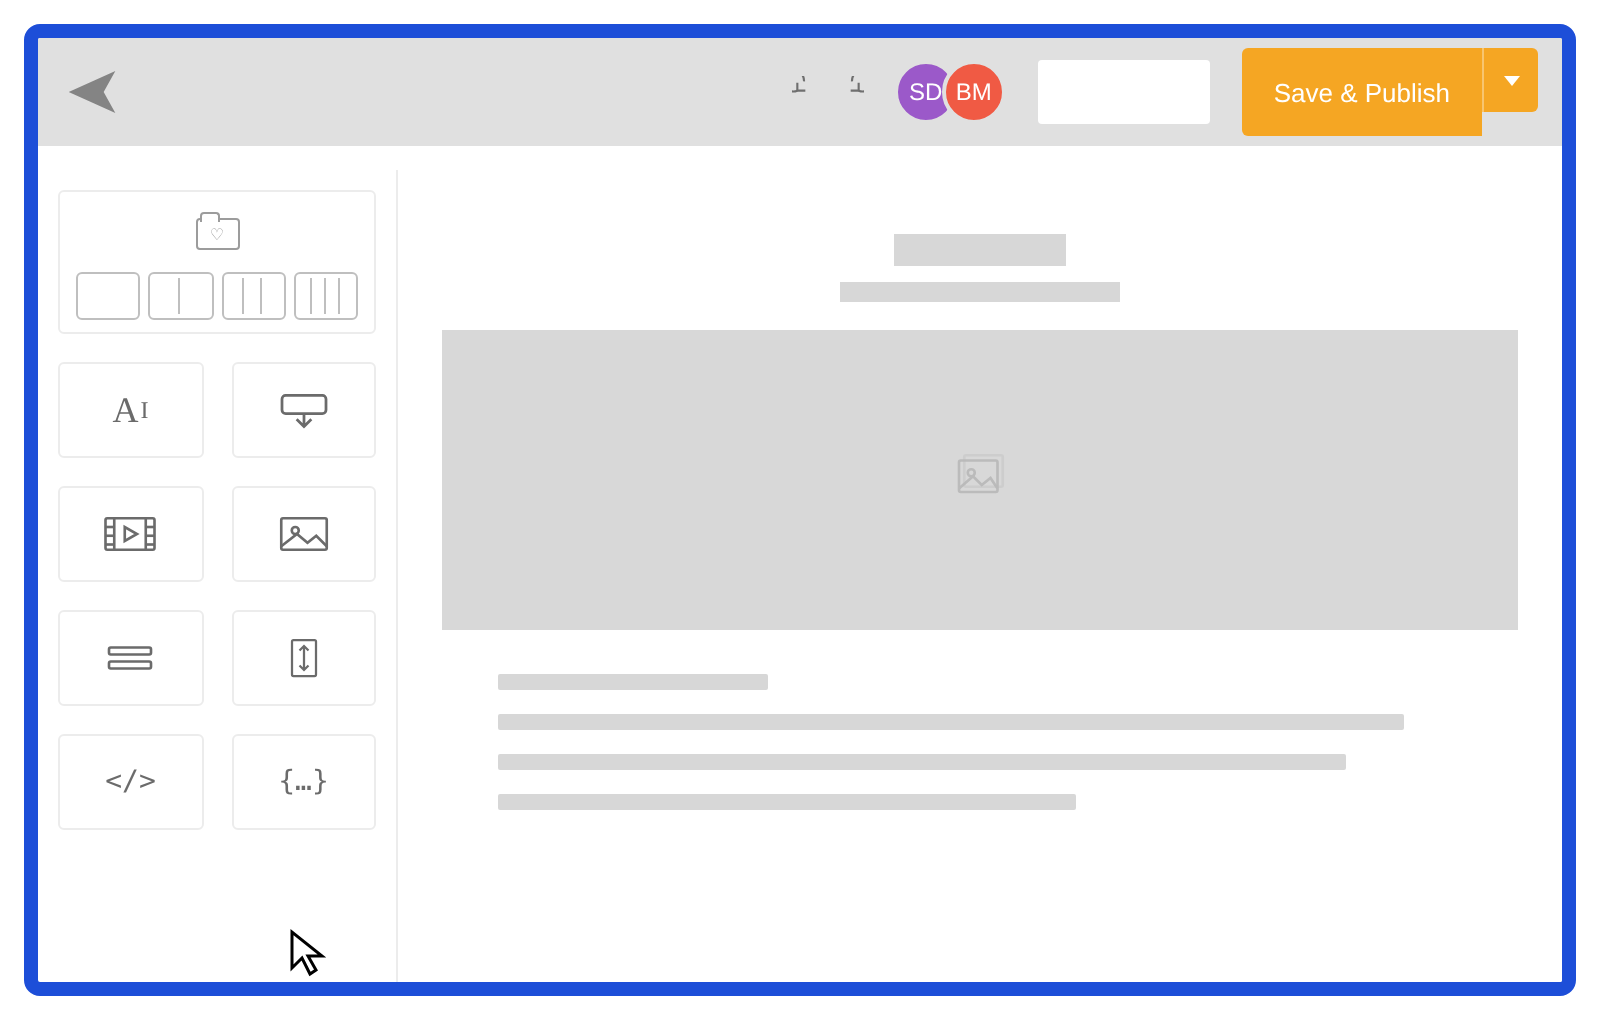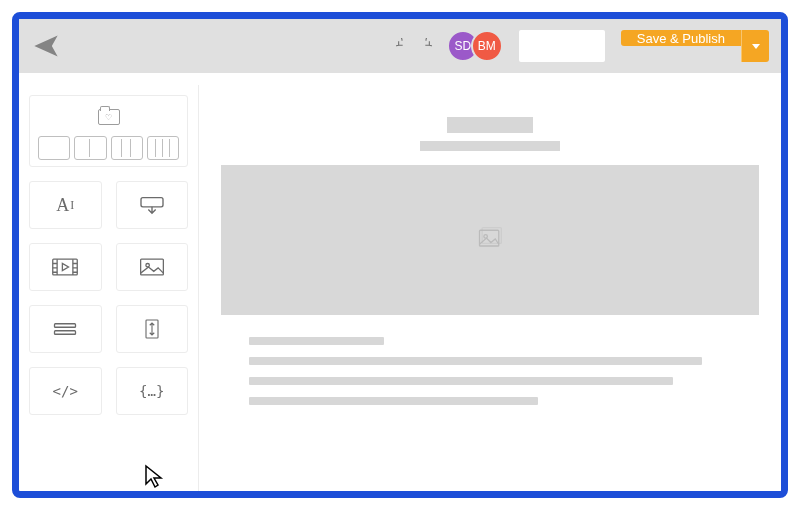--- a/index.html
+++ b/index.html
@@ -50,21 +50,21 @@
     width: 86px; height: 32px;
     background: #fff;
     border-radius: 2px;
     margin-left: 8px;
   }
   .btn-group { display: flex; margin-left: 8px; }
   .btn-primary {
     background: #f5a623;
     color: #fff;
     border: none;
-    height: 16px;
+    height: 44px;
     padding: 0 16px;
     font-size: 13px;
     border-radius: 3px 0 0 3px;
     cursor: pointer;
   }
   .btn-caret {
     background: #f5a623;
     border: none;
     border-left: 1px solid rgba(255,255,255,.35);
     width: 28px; height: 32px;

